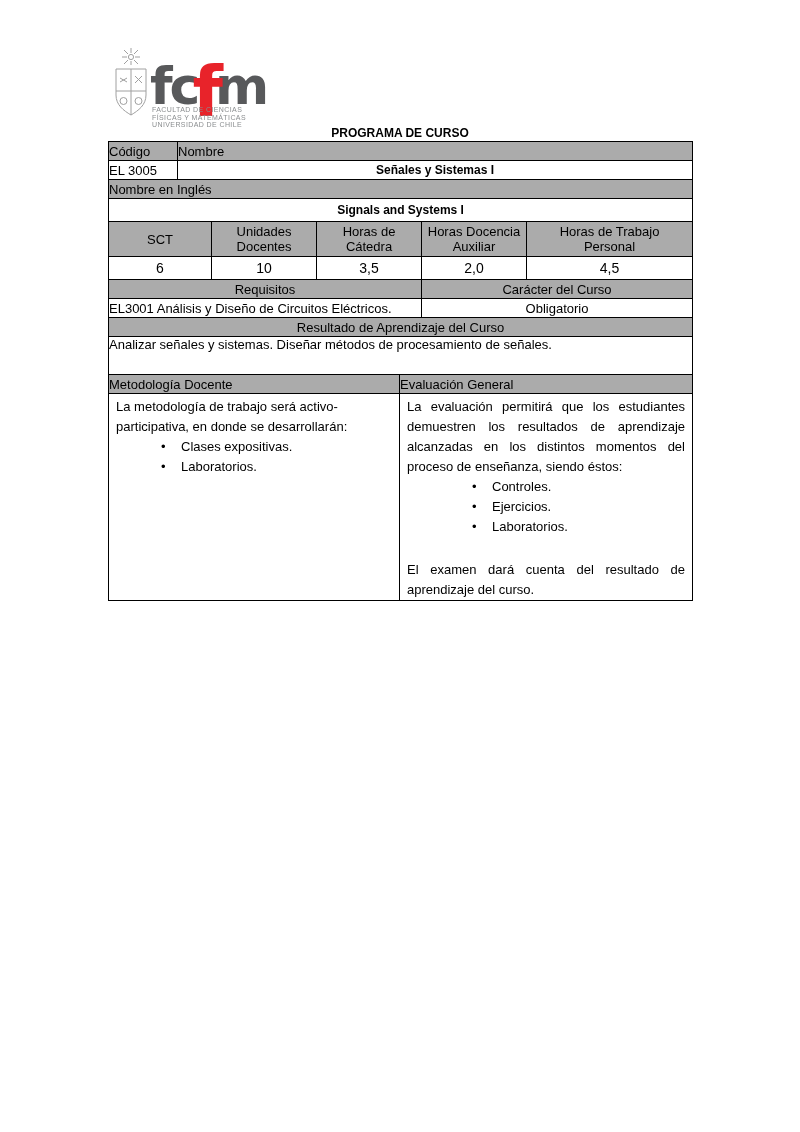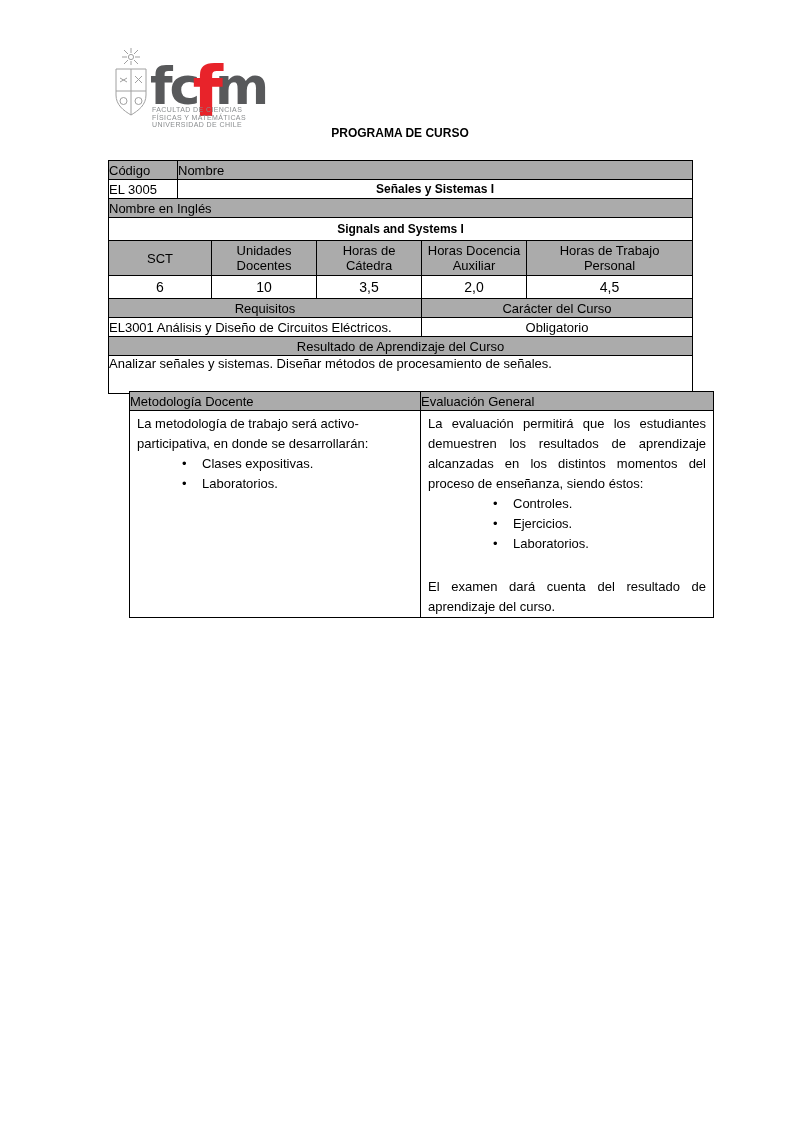--- a/index.html
+++ b/index.html
@@ -41,22 +41,22 @@
   
   table.doc-table{
     border-collapse:collapse;table-layout:fixed;
     position:absolute;left:108px;
     font-size:13px;
   }
   table.doc-table td{
     border:1.5px solid #000;
     padding:0;overflow:hidden;
   }
-  .t1{top:160px;width:584px;}
-  .t2{top:391px;width:584px;margin-left:21px;}
+  .t1{top:141px;width:584px;}
+  .t2{top:374px;width:584px;}
 
   td.hdr{background:var(--header-bg,#ababab);}
   td.left{text-align:left;padding-left:6px;}
   td.center{text-align:center;}
   td.bold{font-weight:bold;font-size:12px;}
   td.top{vertical-align:top;padding-top:3px;}
   tr.h18 td{height:18px;}
   tr.h22 td{height:22px;}
   tr.h34 td{height:34px;line-height:15px;}
   tr.h37 td{height:37px;}

